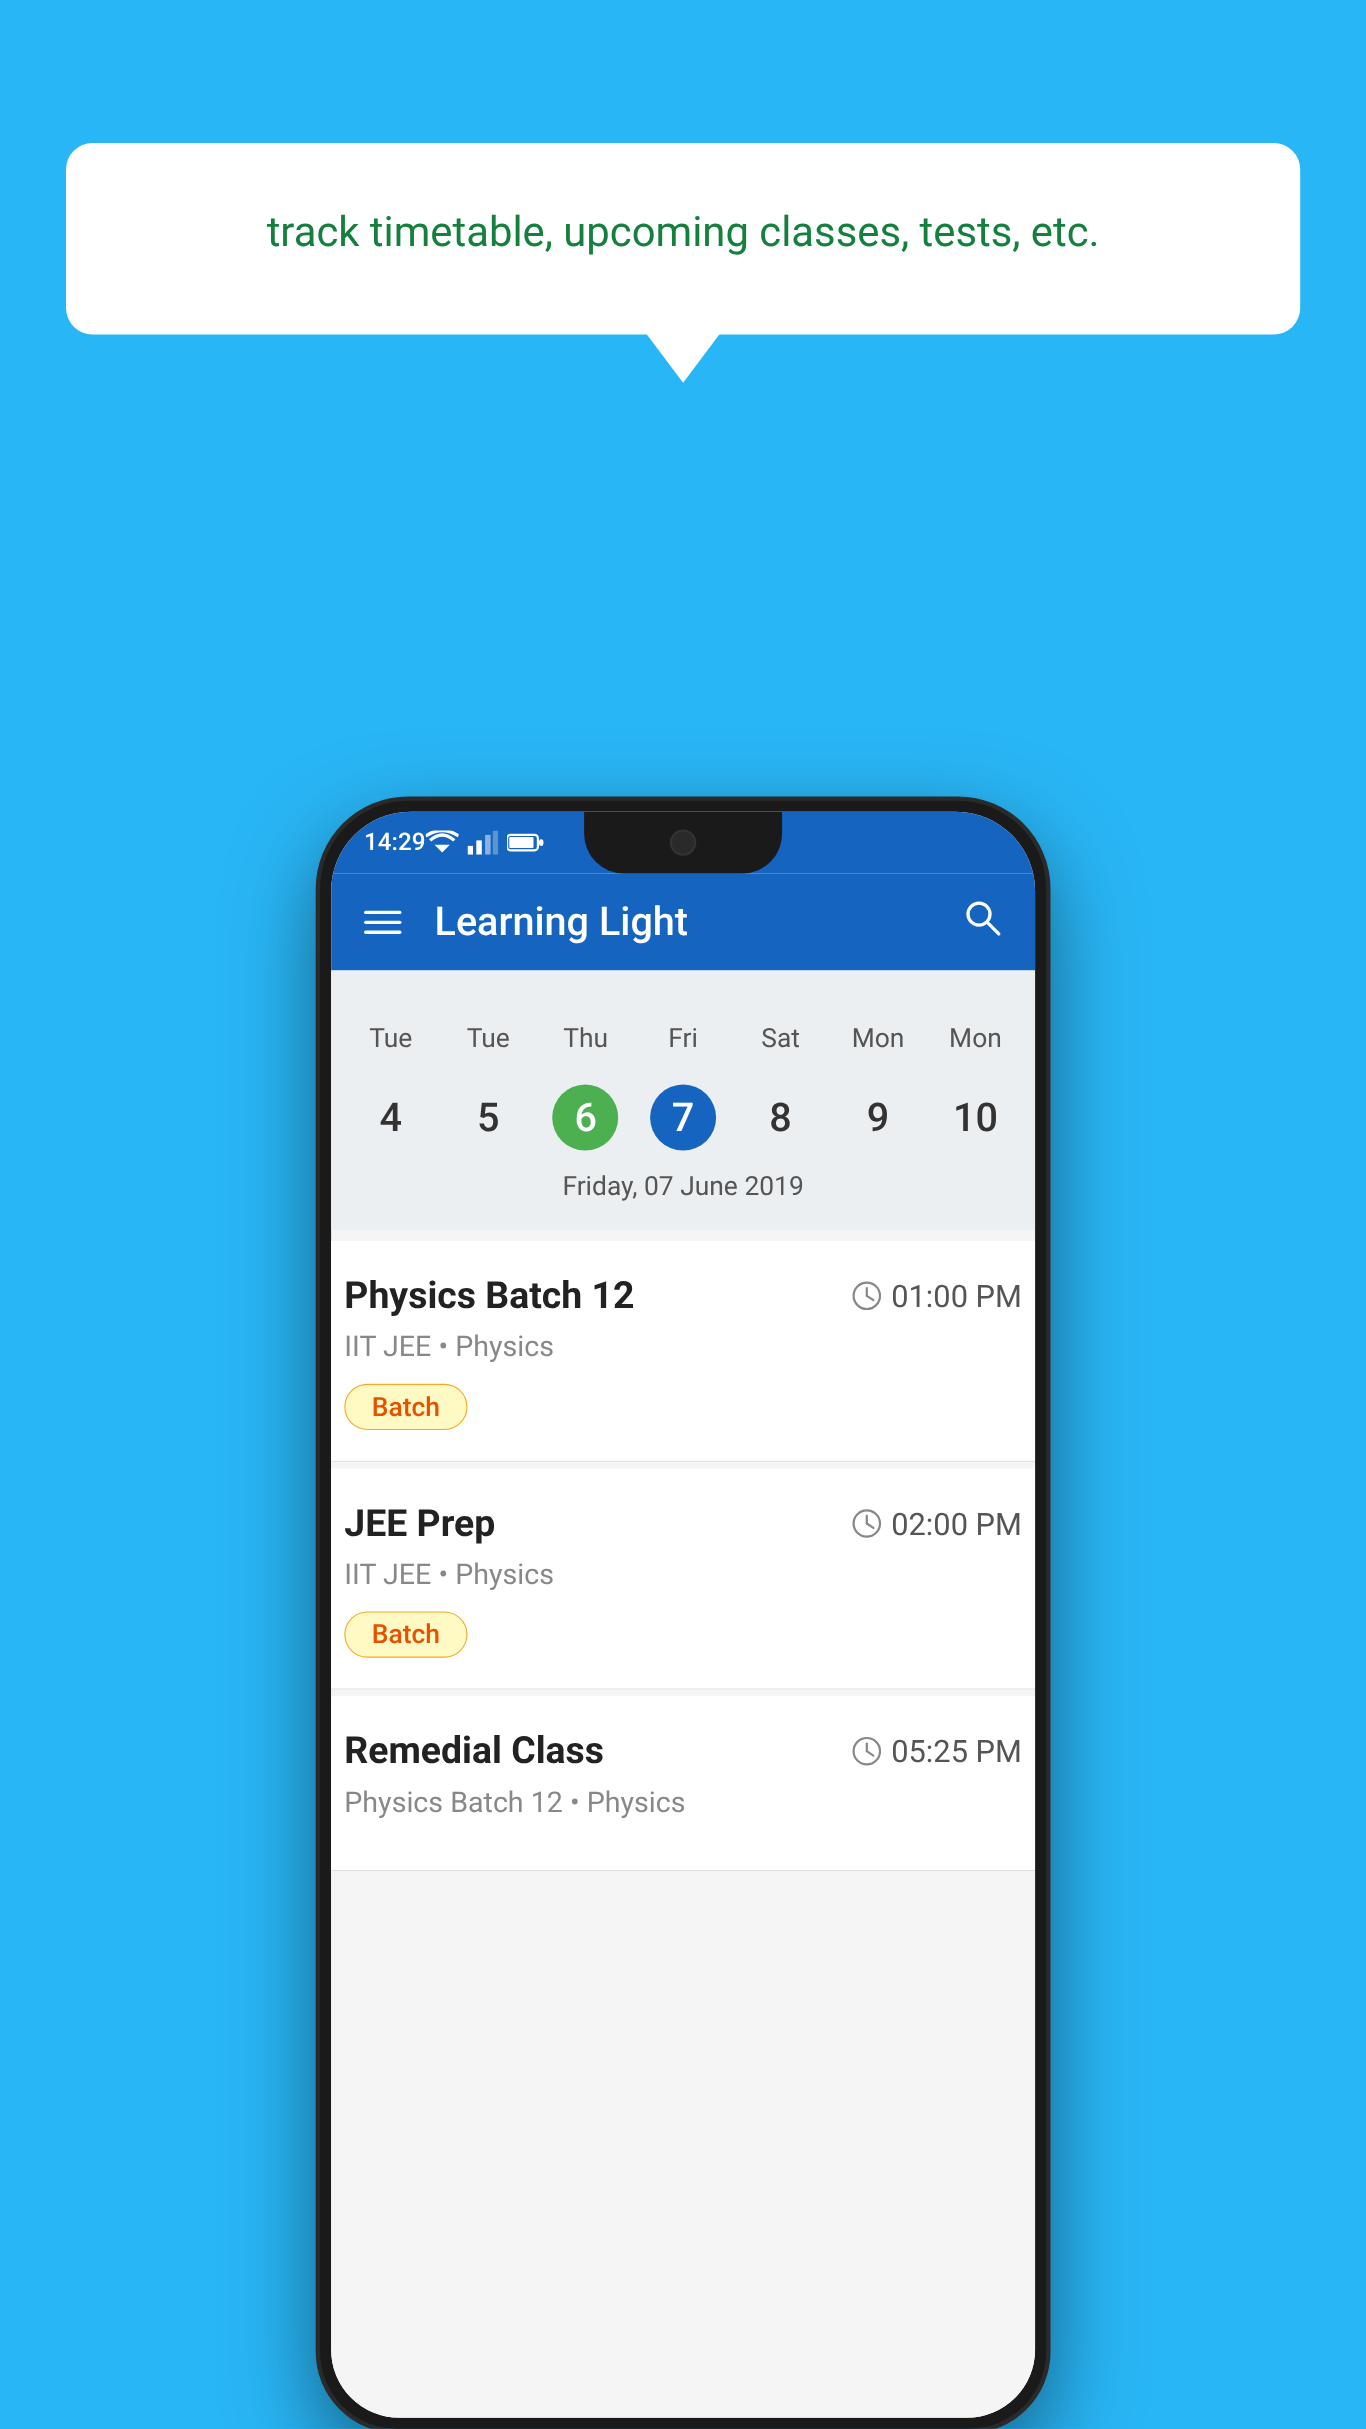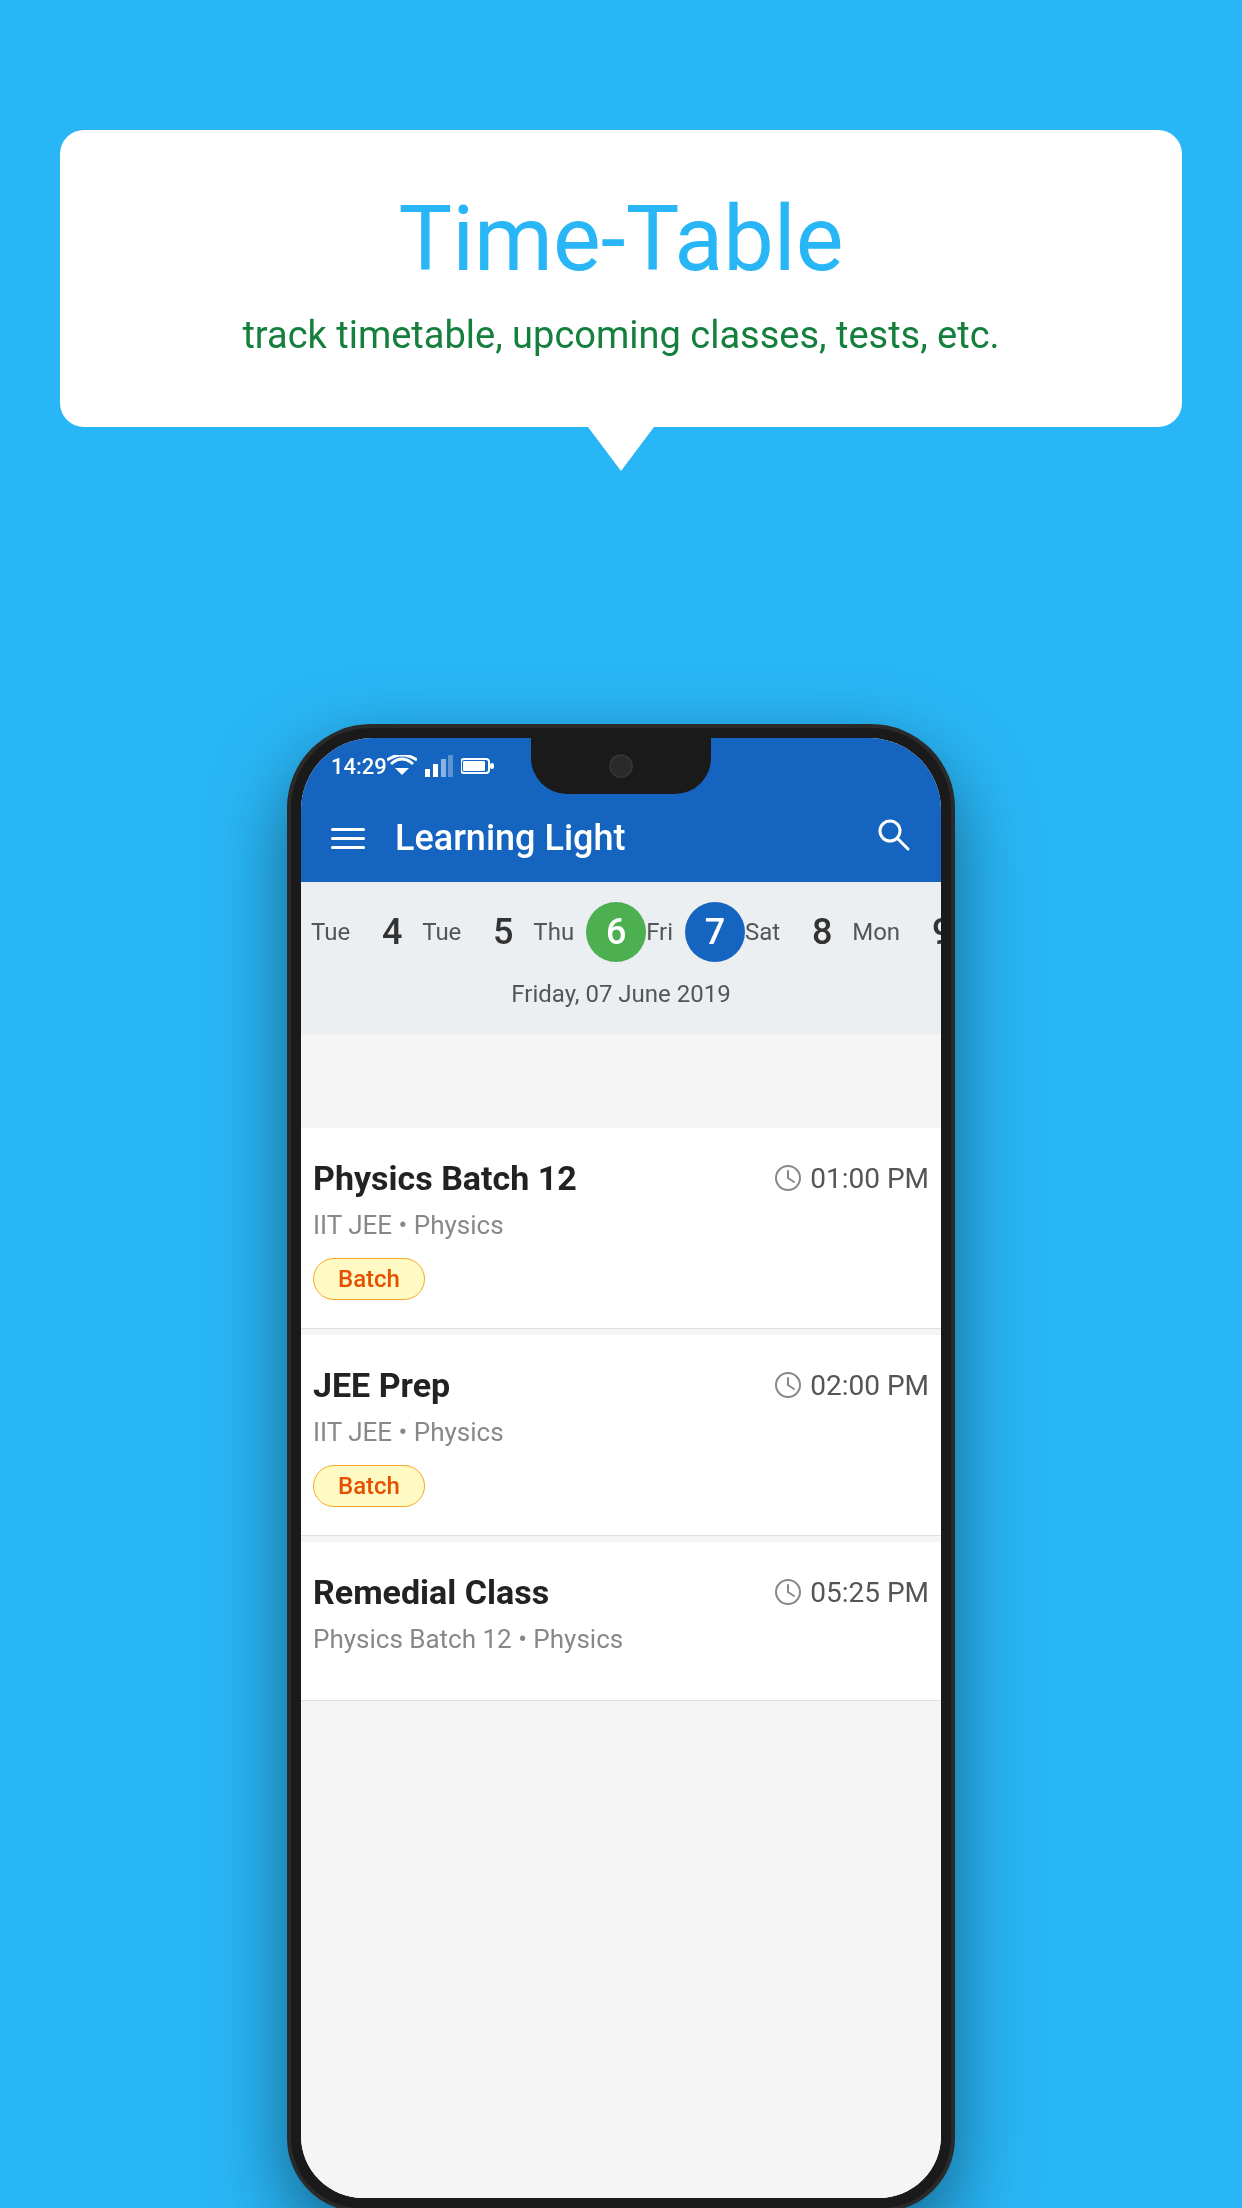--- a/index.html
+++ b/index.html
@@ -198,24 +198,25 @@
     }
 
     .days-row {
       display: flex;
       justify-content: space-around;
       padding: 20px 10px 10px;
     }
 
     .day-col {
       display: flex;
-      flex-direction: row;
-      align-items: center;
-      gap: 12px;
+      flex-direction: column;
+      align-items: center;
+      gap: 28px;
       flex: 1;
+      margin-top: 28px;
     }
 
     .day-label {
       font-size: 24px;
       color: #555;
       font-weight: 400;
     }
 
     .day-num {
       font-size: 36px;
@@ -300,21 +301,20 @@
       font-weight: 500;
       padding: 6px 24px;
       border-radius: 30px;
     }
   </style>
 </head>
 <body>
 
 <div class="speech-bubble-container">
   <div class="speech-bubble">
-    <div class="bubble-title">Time-Table</div>
     <div class="bubble-subtitle">track timetable, upcoming classes, tests, etc.</div>
   </div>
 </div>
 
 <div class="phone-container">
   <div class="phone-outer">
 
     <div class="phone-screen">
 
       <div class="notch">

